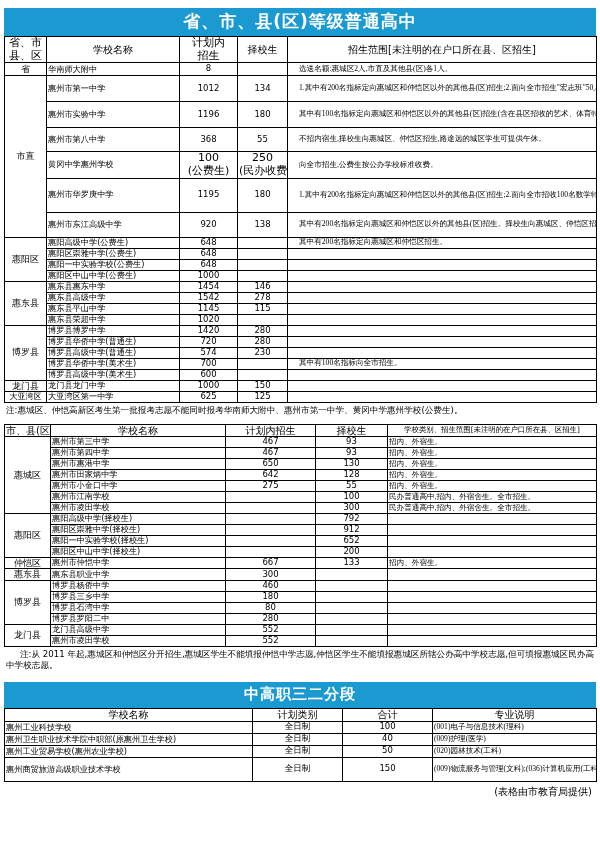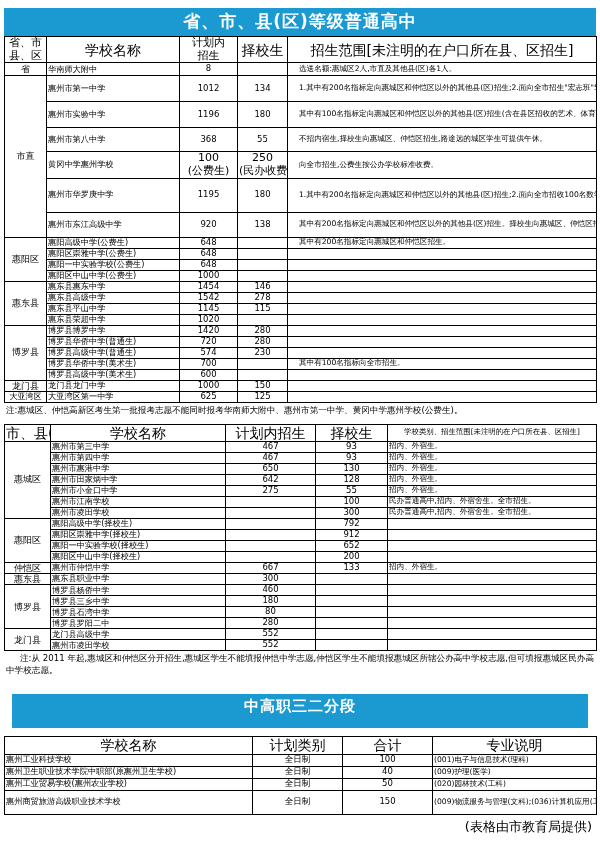--- a/index.html
+++ b/index.html
@@ -26,21 +26,21 @@
     background: #1b9ad2;
     color: #ffffff;
     text-align: center;
     font-weight: bold;
     letter-spacing: 1px;
     line-height: 1;
     font-family: "DejaVu Sans", "Liberation Sans", sans-serif;
   }
   .band1 { font-size: 17px; padding: 5px 0 6px; margin: 8px 0 0 0; }
   .band2 { font-size: 16px; padding: 5px 0 6px; margin: 0; }
-  .band3 { font-size: 15px; padding: 5px 0 14px; margin: 8px; }
+  .band3 { font-size: 15px; padding: 5px 0 6px; margin: 0; }
 
   table.grid {
     border-collapse: collapse;
     width: 592px;
     table-layout: fixed;
     font-size: 8px;
   }
   table.grid th, table.grid td {
     border: 1px solid #000;
     padding: 0 1px;
@@ -67,36 +67,36 @@
   .t2 col.c3 { width: 90px; }
   .t2 col.c4 { width: 72px; }
   .t2 col.c5 { width: 209px; }
 
   
   .t3 col.c1 { width: 248px; }
   .t3 col.c2 { width: 90px; }
   .t3 col.c3 { width: 90px; }
   .t3 col.c4 { width: 164px; }
 
-  .hdrcell { font-size: 14px; }
-  .scope { font-size: 7.6px; white-space: normal; text-align: left; padding: 1px 2px; line-height: 1.2; text-indent: 10px; }
+  .hdrcell { font-size: 10px; }
+  .scope { font-size: 7.6px; white-space: normal; text-align: left; padding: 1px 2px; line-height: 1.2; text-indent: 10px; font-family: Liberation Serif, serif; }
   .scope.noindent { text-indent: 0; }
   .grp { font-size: 9px; text-align: center; }
   .schoolname { font-size: 8.2px; text-align: left; padding-left: 3px; }
   .num { font-size: 8.5px; text-align: center; }
   .twoline { white-space: normal; line-height: 1.05; font-size: 11px; }
 
   .note {
     font-size: 8.6px;
     line-height: 1.35;
     padding: 2px 2px 4px 2px;
     text-align: justify;
   }
   .credit {
-    font-size: 13px;
+    font-size: 10px;
     text-align: right;
     padding: 3px 4px 0 0;
   }
   .gap { height: 6px; }
   .gap-sm { height: 3px; }
 </style>
 </head>
 <body>
 
 <div class="page">

